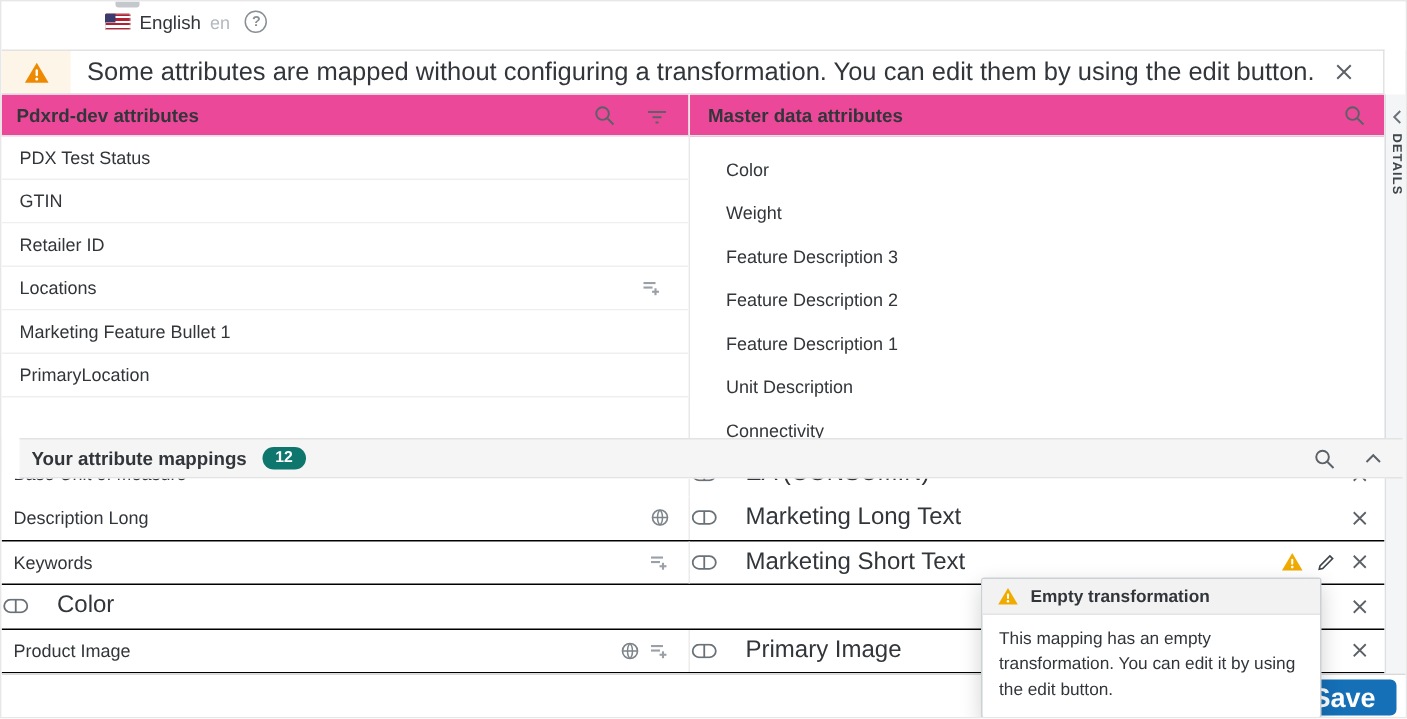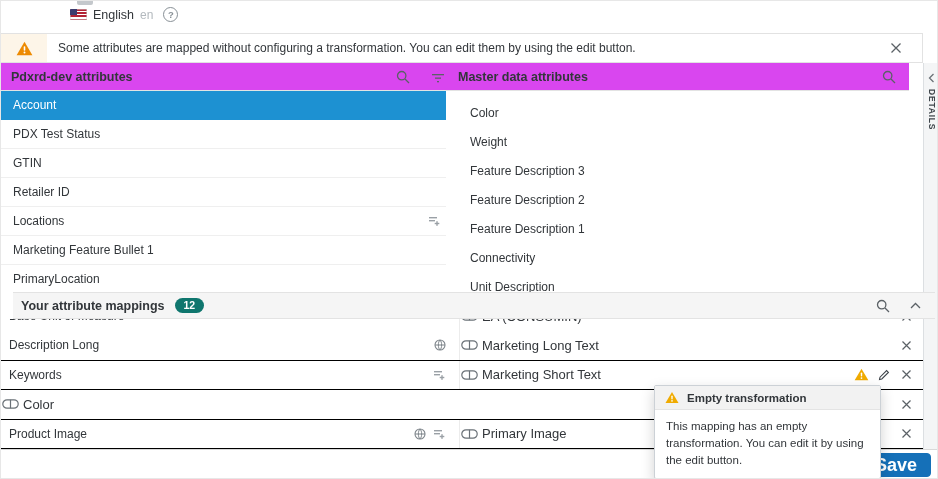--- a/index.html
+++ b/index.html
@@ -19,42 +19,42 @@
   .lang-code { font-size:12px; color:#b3b9be; }
   .help-circle { width:15px; height:15px; border:1.4px solid #889096; border-radius:50%;
                  display:flex; align-items:center; justify-content:center;
                  font-size:9.5px; font-weight:bold; color:#889096; margin-left:4px; }
 
   
   .banner { position:absolute; left:0; top:32px; width:922px; height:30px; background:#fff;
             border-top:1px solid #e2e2e2; border-bottom:1px solid #e2e2e2; border-right:1px solid #e2e2e2;
             display:flex; align-items:center; }
   .banner-iconstrip { width:46px; height:100%; background:#fdf5e8; display:flex; align-items:center; justify-content:center; flex:0 0 auto; }
-  .banner-msg { font-size:12px; color:#32363a; margin-left:11px; flex:1; }
+  .banner-msg { font-size:17px; color:#32363a; margin-left:11px; flex:1; }
   .banner-close { position:absolute; right:19px; top:7px; }
 
   .xicon { width:14px; height:14px; display:inline-flex; align-items:center; justify-content:center; cursor:pointer; }
 
   
-  .panel-header { height:28px; background:#d946ef; border-bottom:1px solid #e3e3e3;
+  .panel-header { height:28px; background:#ec4899; border-bottom:1px solid #e3e3e3;
                   display:flex; align-items:center; }
   .panel-title { font-size:12.5px; font-weight:bold; color:#32363a; }
 
   .left-panel { position:absolute; left:0; top:62px; width:459px; height:229px; overflow:hidden; background:#fff;
                 border-right:1px solid #e8e8e8; }
   .left-panel .panel-header { padding:0 14px 0 10px; }
   .left-panel .panel-title { flex:1; }
   .hdr-icons { display:flex; align-items:center; gap:21px; }
 
   .src-item { height:29px; display:flex; align-items:center; padding:0 12px; font-size:12px;
               border-bottom:1px solid #efefef; background:#fff; cursor:pointer; }
   .src-item .item-label { flex:1; }
   .src-item.selected { background:#1d91d2; color:#fff; border-bottom:1px solid #1d91d2; }
 
-  .right-panel { position:absolute; left:445px; top:62px; width:463px; height:229px; overflow:hidden; background:#fff; }
+  .right-panel { position:absolute; left:459px; top:62px; width:463px; height:229px; overflow:hidden; background:#fff; }
   .right-panel .panel-header { padding:0 13px 0 12px; }
   .right-panel .panel-title { flex:1; }
   .tgt-list { padding-top:7px; }
   .tgt-item { height:29px; display:flex; align-items:center; padding-left:24px; font-size:12px; cursor:pointer; }
 
   
   .details-strip { position:absolute; left:922px; top:62px; width:16px; height:386px;
                    background:#f4f5f6; border-left:1px solid #dcdfe2; cursor:pointer; }
   .details-chevron { position:absolute; left:4px; top:10px; }
   .details-label { position:absolute; left:50%; top:26px; transform:translateX(-50%);
@@ -74,21 +74,21 @@
   .map-rows { position:absolute; left:0; top:318px; width:922px; height:130px; overflow:hidden; background:#fff; }
   .mrow { height:29.5px; display:flex; align-items:stretch; border-bottom:1px solid #000000; }
   .mrow-clip { height:12px; position:relative; overflow:hidden; }
   .mrow-clip .mrow { position:absolute; left:0; top:-17px; width:100%; }
   .mcell-left { width:459px; flex:0 0 auto; display:flex; align-items:center;
                 padding:0 10px 0 8px; border-right:1px solid #ececec; }
   .mcell-left .map-src-label { flex:1; font-size:12px; }
   .src-trailing { display:flex; align-items:center; gap:7px; margin-right:3px; }
   .mcell-right { flex:1; display:flex; align-items:center; padding-right:10px; }
   .link-pill { margin-left:1px; flex:0 0 auto; display:flex; align-items:center; }
-  .map-tgt-label { margin-left:4px; font-size:13px; }
+  .map-tgt-label { margin-left:19px; font-size:16px; }
   .mcell-right .spacer { flex:1; }
   .end-icons { display:flex; align-items:center; gap:9px; }
 
   
   .popover { position:absolute; left:653px; top:384px; width:227px; z-index:50; background:#fff;
              border:1px solid #ccd1d6; box-shadow:0 5px 14px rgba(0,0,0,0.18); border-radius:2px; }
   .popover-head { height:24px; background:#f2f2f2; border-bottom:1px solid #e4e4e4;
                   display:flex; align-items:center; padding:0 10px; gap:8px; }
   .popover-title { font-size:11.5px; font-weight:bold; color:#32363a; }
   .popover-body { padding:8px 11px 9px 11px; font-size:11.5px; line-height:17px; color:#32363a; }
@@ -143,23 +143,20 @@
           <circle cx="5.7" cy="5.7" r="4.2" fill="none" stroke="#5b6166" stroke-width="1.3"></circle>
           <path d="M9 9 L13 13" stroke="#5b6166" stroke-width="1.3"></path>
         </svg>
         <svg width="14" height="12" viewBox="0 0 14 12" style="cursor:pointer">
           <rect x="1" y="3" width="12" height="1.3" fill="#5b6166"></rect>
           <rect x="4" y="6.5" width="6" height="1.3" fill="#5b6166"></rect>
           <rect x="6" y="10" width="2" height="1.3" fill="#5b6166"></rect>
         </svg>
       </span>
     </div>
-    <div class="src-item selected">
-      <span class="item-label">Account</span>
-    </div>
     <div class="src-item">
       <span class="item-label">PDX Test Status</span>
     </div>
     <div class="src-item">
       <span class="item-label">GTIN</span>
     </div>
     <div class="src-item">
       <span class="item-label">Retailer ID</span>
     </div>
     <div class="src-item">
@@ -186,22 +183,22 @@
         <circle cx="5.7" cy="5.7" r="4.2" fill="none" stroke="#5b6166" stroke-width="1.3"></circle>
         <path d="M9 9 L13 13" stroke="#5b6166" stroke-width="1.3"></path>
       </svg>
     </div>
     <div class="tgt-list">
       <div class="tgt-item">Color</div>
       <div class="tgt-item">Weight</div>
       <div class="tgt-item">Feature Description 3</div>
       <div class="tgt-item">Feature Description 2</div>
       <div class="tgt-item">Feature Description 1</div>
+      <div class="tgt-item">Unit Description</div>
       <div class="tgt-item">Connectivity</div>
-      <div class="tgt-item">Unit Description</div>
     </div>
   </div>
 
   <div class="details-strip">
     <svg class="details-chevron" width="7" height="10" viewBox="0 0 7 10">
       <path d="M5.5 1 L1.5 5 L5.5 9" fill="none" stroke="#6a7177" stroke-width="1.3"></path>
     </svg>
     <span class="details-label">DETAILS</span>
   </div>
 

